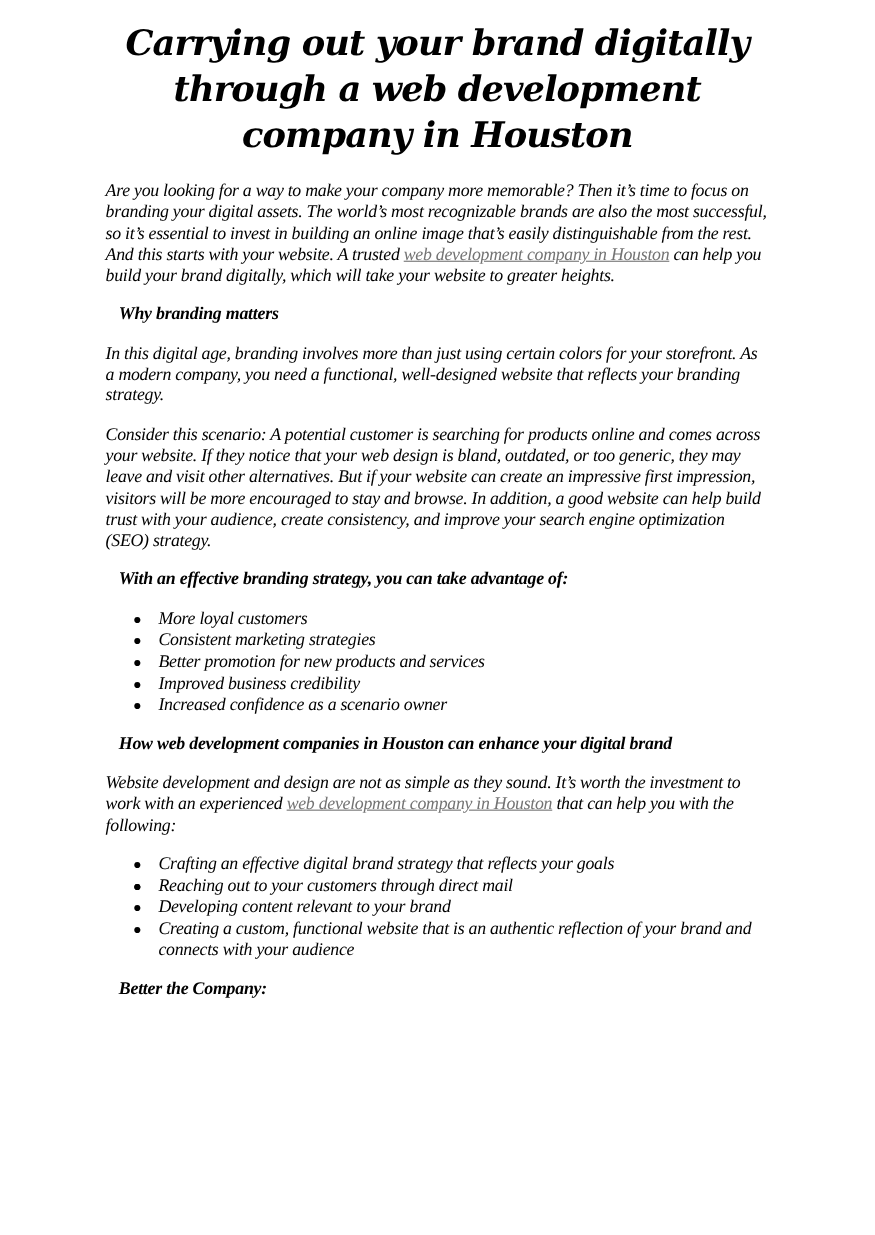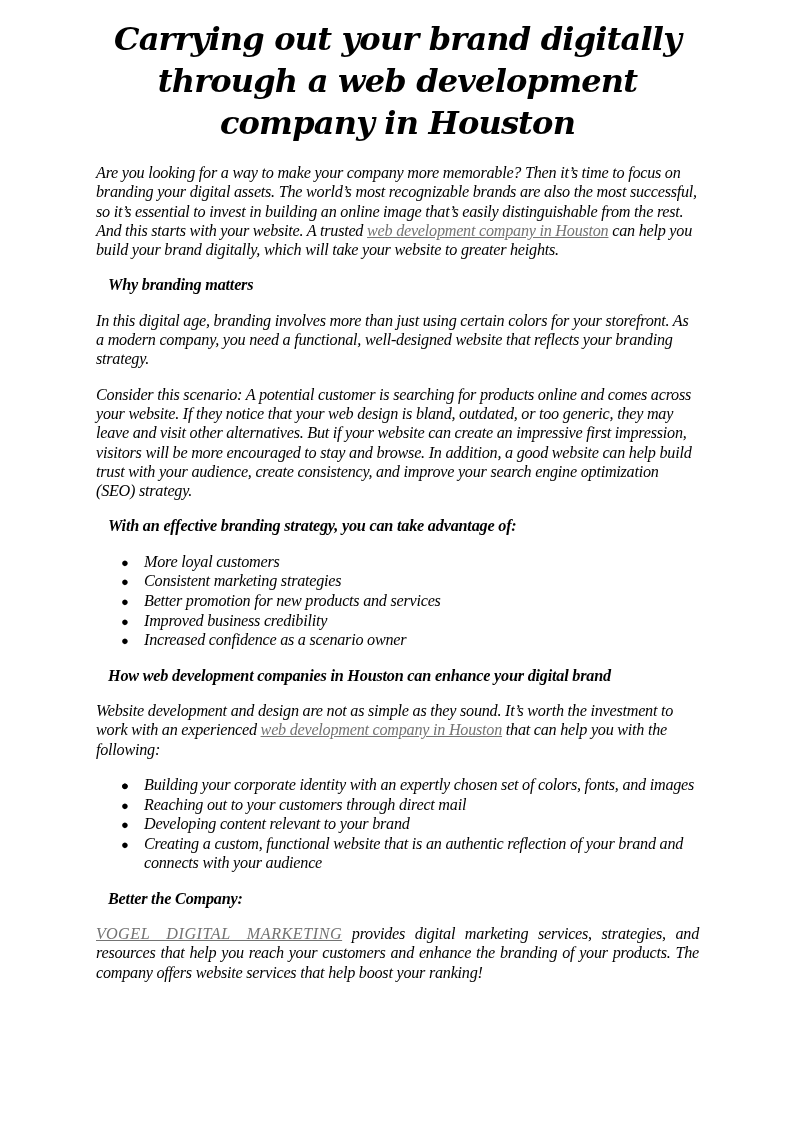--- a/index.html
+++ b/index.html
@@ -105,25 +105,24 @@
     <li><span class="bullet">●</span><span>Better promotion for new products and services</span></li>
     <li><span class="bullet">●</span><span>Improved business credibility</span></li>
     <li><span class="bullet">●</span><span>Increased confidence as a scenario owner</span></li>
   </ul>
 
   <div class="heading">How web development companies in Houston can enhance your digital brand</div>
 
   <p class="body-text"><span>Website development and design are not as simple as they sound. It’s worth the investment to work with an experienced </span><a>web development company in Houston</a><span> that can help you with the following:</span></p>
 
   <ul>
+    <li><span class="bullet">●</span><span>Crafting an effective digital brand strategy that reflects your goals</span></li>
     <li><span class="bullet">●</span></li>
-    <li><span class="bullet">●</span><span>Building your corporate identity with an expertly chosen set of colors, fonts, and images</span></li>
     <li><span class="bullet">●</span><span>Reaching out to your customers through direct mail</span></li>
     <li><span class="bullet">●</span><span>Developing content relevant to your brand</span></li>
     <li><span class="bullet">●</span><span>Creating a custom, functional website that is an authentic reflection of your brand and connects with your audience</span></li>
   </ul>
 
 
   <div class="heading">Better the Company:</div>
 
-  <p class="body-text justify"><a class="vogel-link">VOGEL DIGITAL MARKETING</a><span> provides digital marketing services, strategies, and resources that help you reach your customers and enhance the branding of your products. The company offers website services that help boost your ranking!</span></p>
 
 </div>
 
 </body></html>

